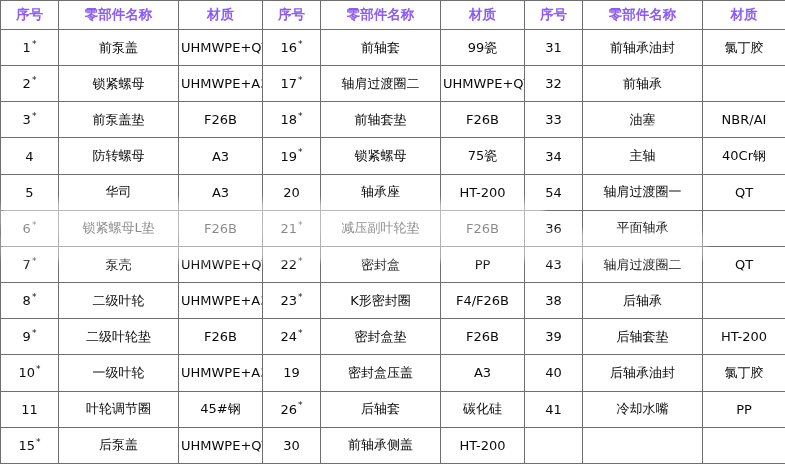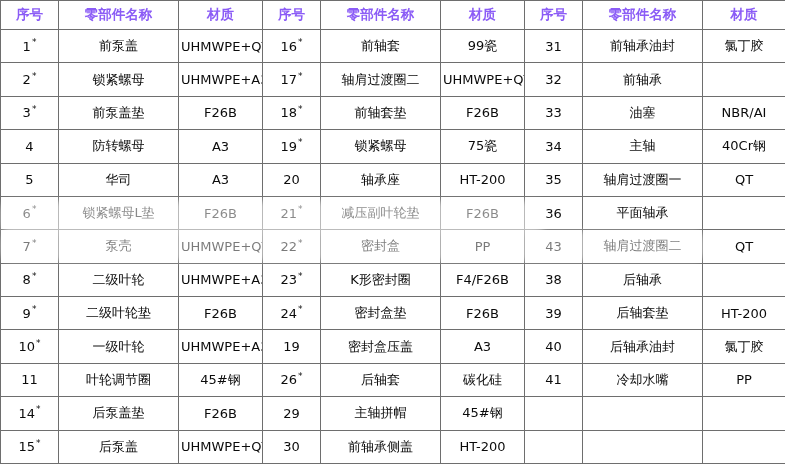--- a/index.html
+++ b/index.html
@@ -123,21 +123,21 @@
           <td>主轴</td>
           <td>40Cr钢</td>
         </tr>
         <tr>
           <td>5</td>
           <td>华司</td>
           <td>A3</td>
           <td>20</td>
           <td>轴承座</td>
           <td>HT-200</td>
-          <td>35</td>
+          <td>54</td>
           <td>轴肩过渡圈一</td>
           <td>QT</td>
         </tr>
         <tr>
           <td>6<sup>*</sup></td>
           <td>锁紧螺母L垫</td>
           <td>F26B</td>
           <td>21<sup>*</sup></td>
           <td>减压副叶轮垫</td>
           <td>F26B</td>
@@ -194,31 +194,20 @@
           <td>叶轮调节圈</td>
           <td>45#钢</td>
           <td>26<sup>*</sup></td>
           <td>后轴套</td>
           <td>碳化硅</td>
           <td>41</td>
           <td>冷却水嘴</td>
           <td>PP</td>
         </tr>
         <tr>
-          <td>14<sup>*</sup></td>
-          <td>后泵盖垫</td>
-          <td>F26B</td>
-          <td>29</td>
-          <td>主轴拼帽</td>
-          <td>45#钢</td>
-          <td></td>
-          <td></td>
-          <td></td>
-        </tr>
-        <tr>
           <td>15<sup>*</sup></td>
           <td>后泵盖</td>
           <td>UHMWPE+QT</td>
           <td>30</td>
           <td>前轴承侧盖</td>
           <td>HT-200</td>
           <td></td>
           <td></td>
           <td></td>
         </tr>

